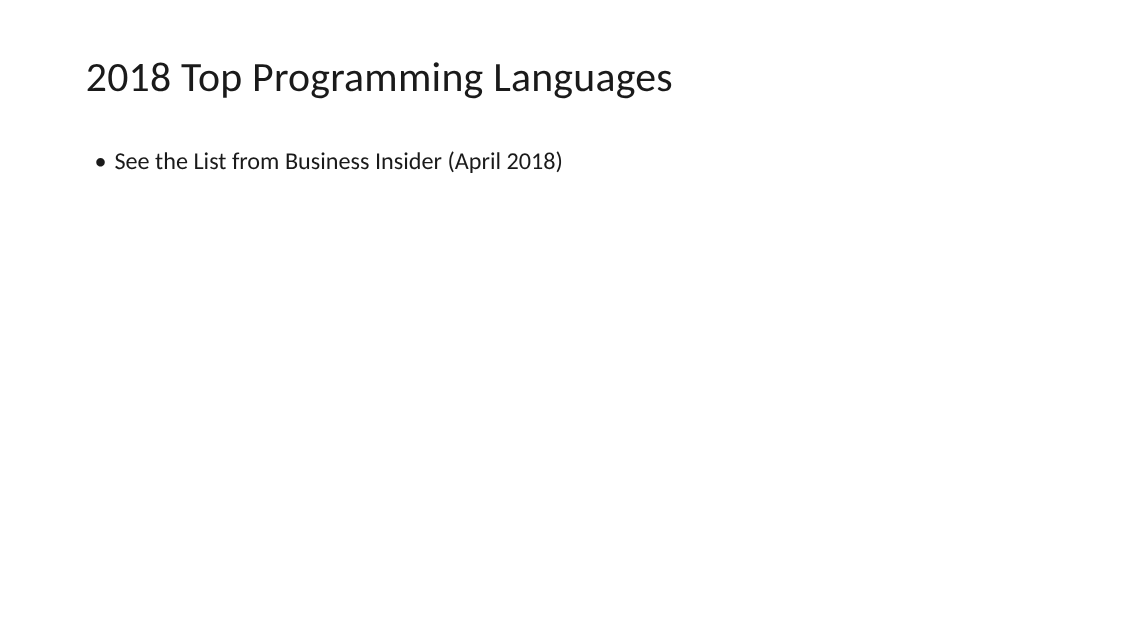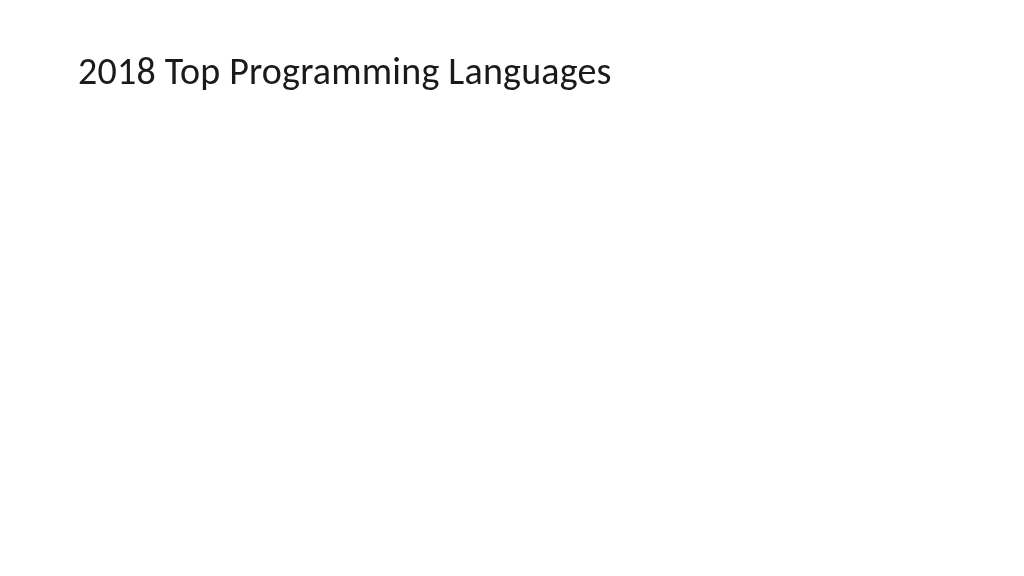--- a/index.html
+++ b/index.html
@@ -43,13 +43,14 @@
       top: 0;
       font-size: 22px;
     }
   </style>
 </head>
 <body>
 
 <h1 class="slide-title">2018 Top Programming Languages</h1>
 
 <ul class="bullet-list">
+  <li class="bullet-item">See the List from Business Insider (April 2018)</li>
 </ul>
 
 </body></html>

